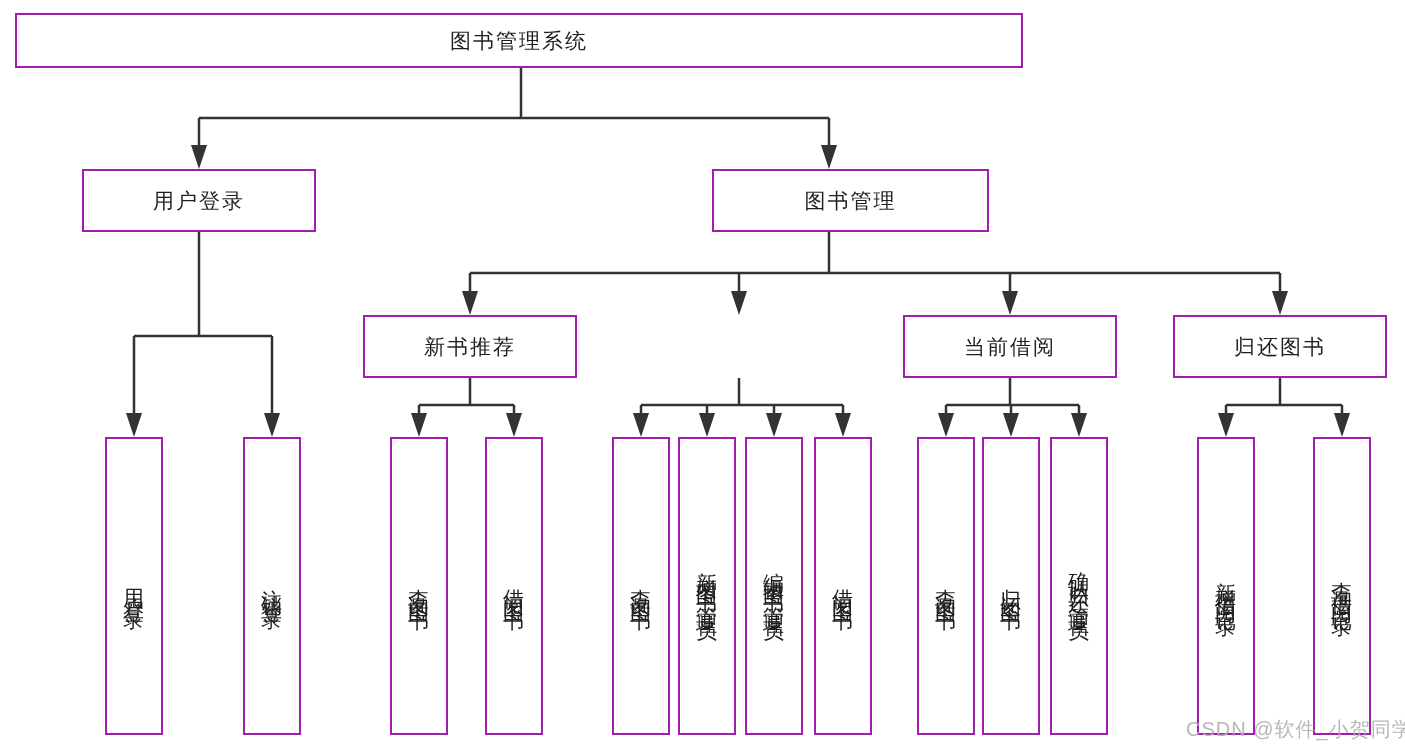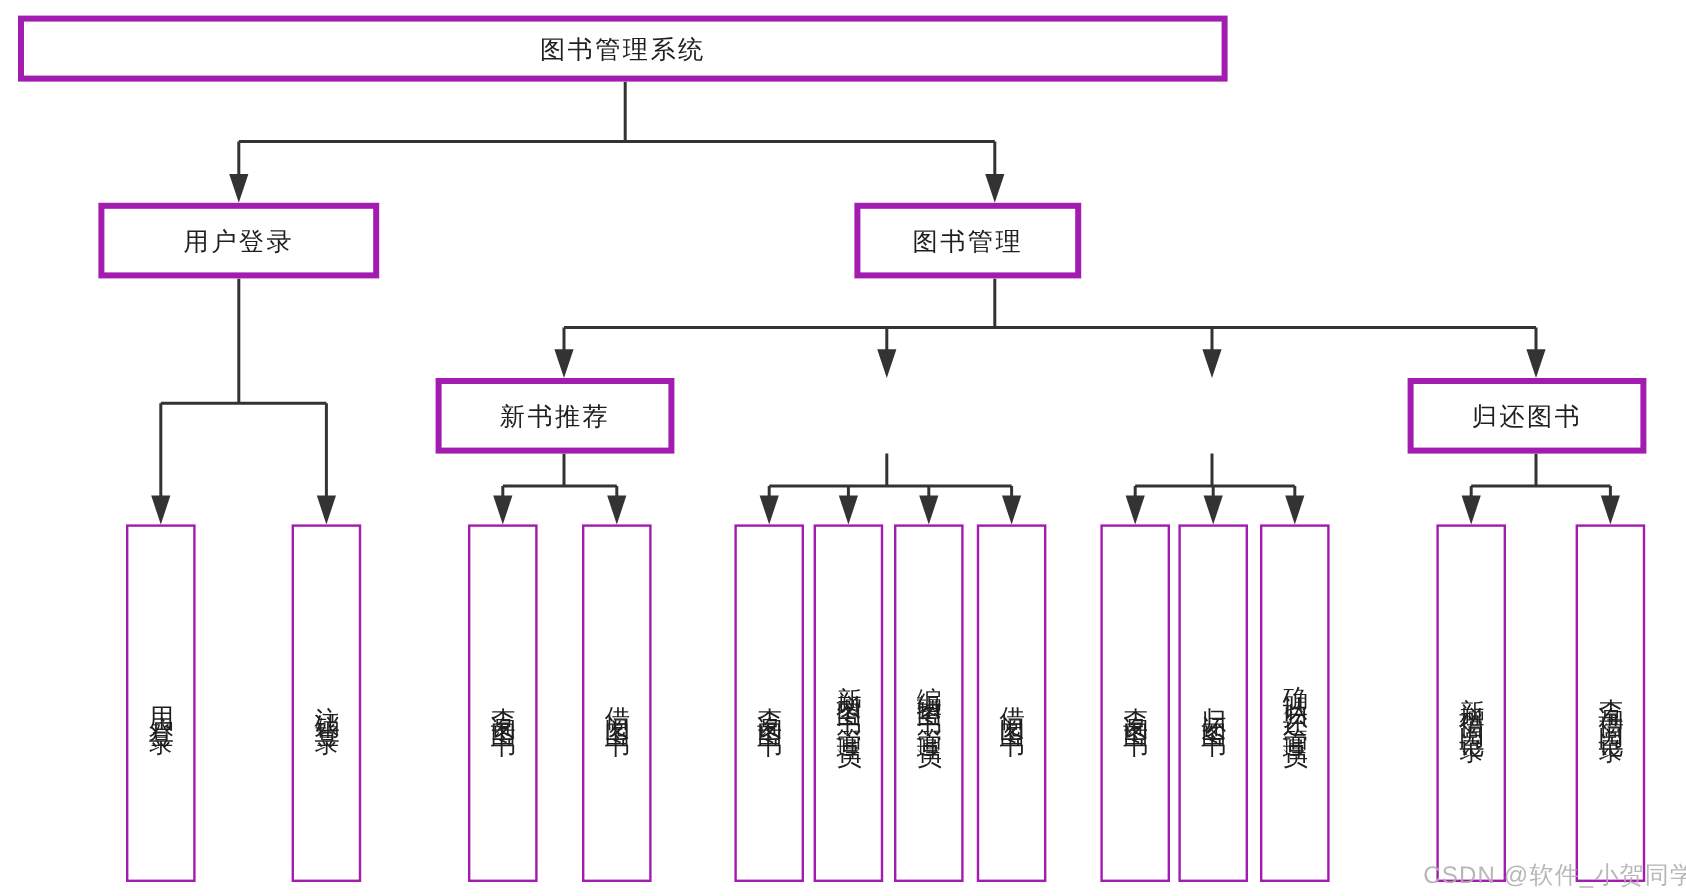--- a/index.html
+++ b/index.html
@@ -17,32 +17,32 @@
   }
   .connectors {
     position: absolute;
     left: 0; top: 0;
     width: 1405px; height: 747px;
   }
   .box {
     position: absolute;
     box-sizing: border-box;
     background: #ffffff;
-    border: 5px solid #a21caf;
+    border: 2px solid #a21caf;
     display: flex;
     align-items: center;
     justify-content: center;
     color: #1f1f1f;
     font-size: 21px;
     letter-spacing: 2px;
     z-index: 2;
   }
   .root  { left: 15px;  top: 13px;  width: 1008px; height: 55px; }
   .lv2   { top: 169px; width: 234px; height: 63px; }
-  .lv3   { top: 315px; width: 199px; height: 63px; }
+  .lv3   { top: 315px; width: 214px; height: 63px; }
   .vbox {
     top: 437px;
     width: 58px;
     height: 298px;
     border-width: 2.5px;
   }
   .vtext {
     writing-mode: vertical-rl;
     text-orientation: mixed;
     letter-spacing: 7px;
@@ -98,23 +98,24 @@
       <polygon points="1003,413 1019,413 1011,437"></polygon>
       <polygon points="1071,413 1087,413 1079,437"></polygon>
       <polygon points="1218,413 1234,413 1226,437"></polygon>
       <polygon points="1334,413 1350,413 1342,437"></polygon>
     </g>
   </svg>
 
   <div class="box root">图书管理系统</div>
 
   <div class="box lv2" style="left:82px">用户登录</div>
-  <div class="box lv2" style="left:712px;width:189px">图书管理</div>
+  <div class="box lv2" style="left:712px;width:277px">图书管理</div>
 
   <div class="box lv3" style="left:363px">新书推荐</div>
+  <div class="box lv3" style="left:903px">当前借阅</div>
   <div class="box lv3" style="left:1173px">归还图书</div>
 
   <div class="box vbox" style="left:105px">
     <span class="vtext">用户登录</span>
   </div>
   <div class="box vbox" style="left:243px">
     <span class="vtext">注销登录</span>
   </div>
 
   <div class="box vbox" style="left:390px">

